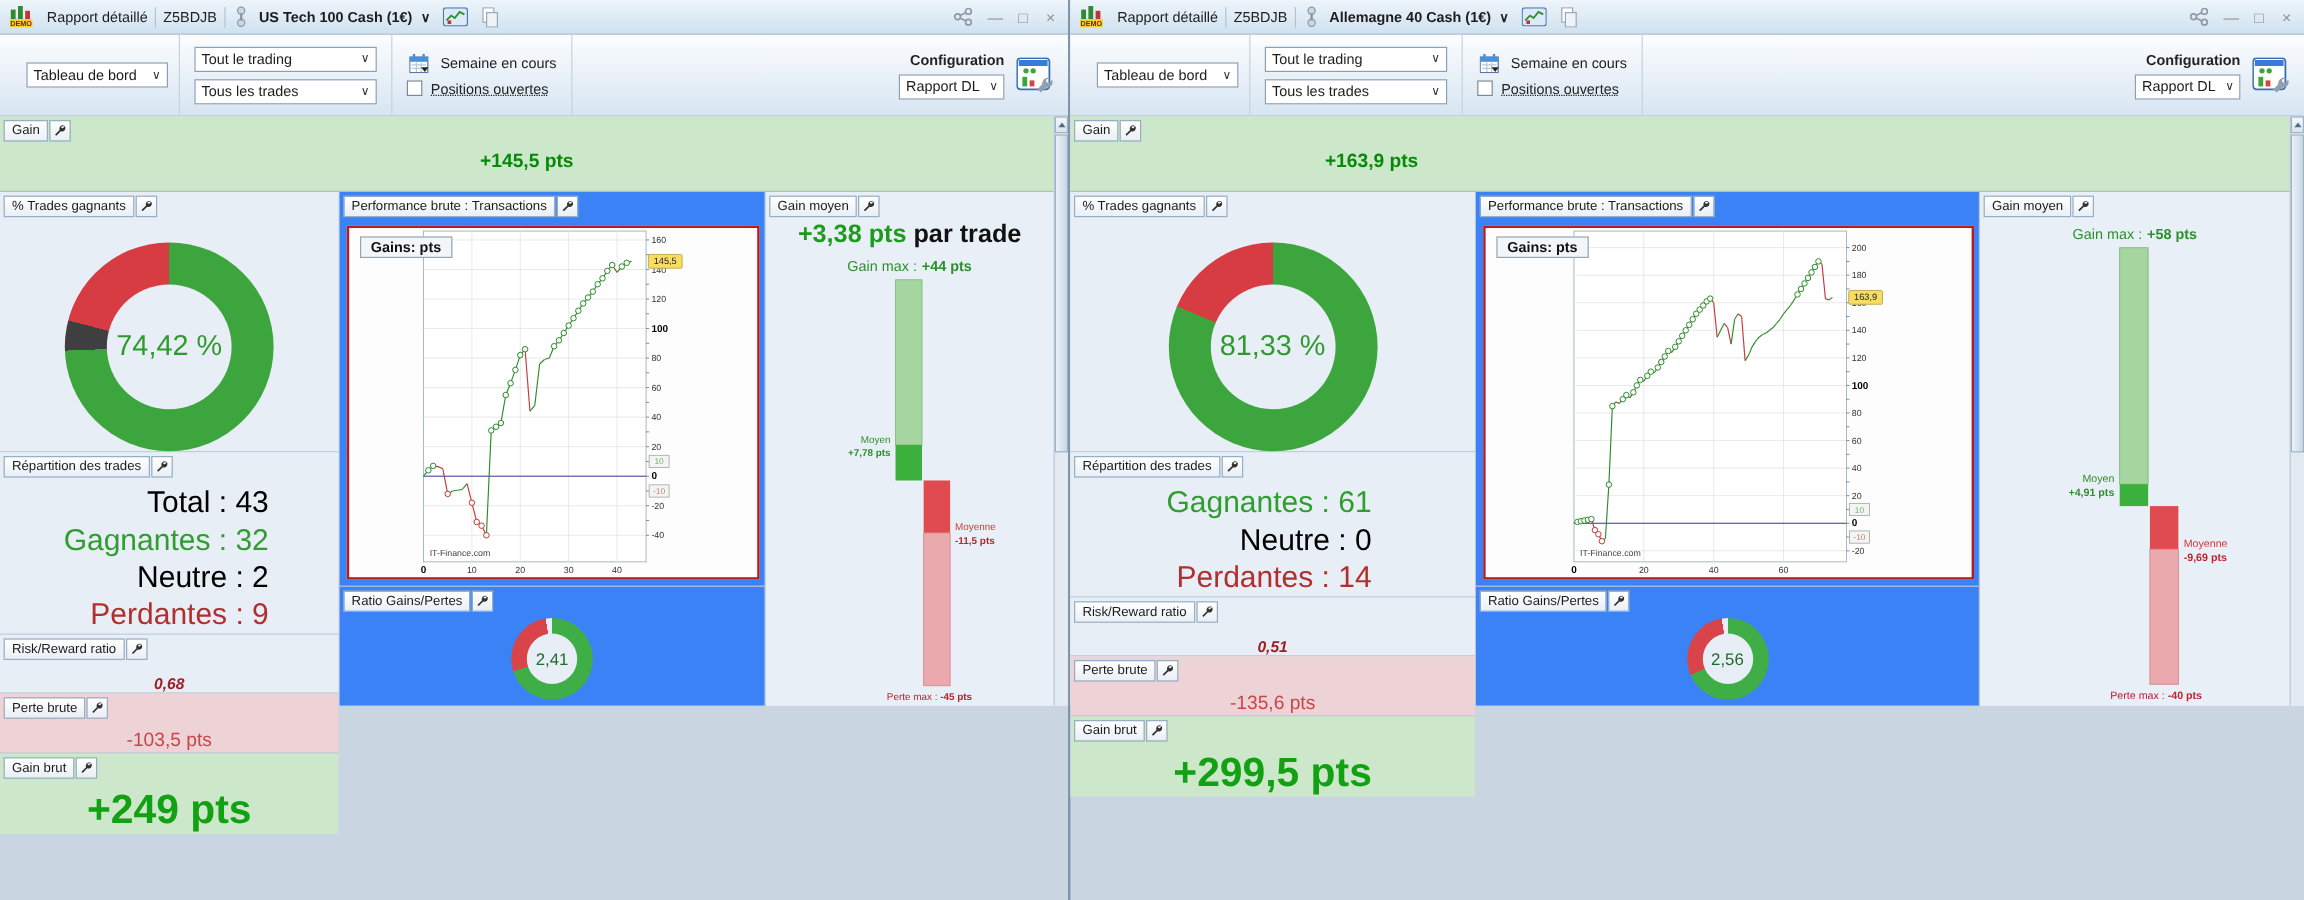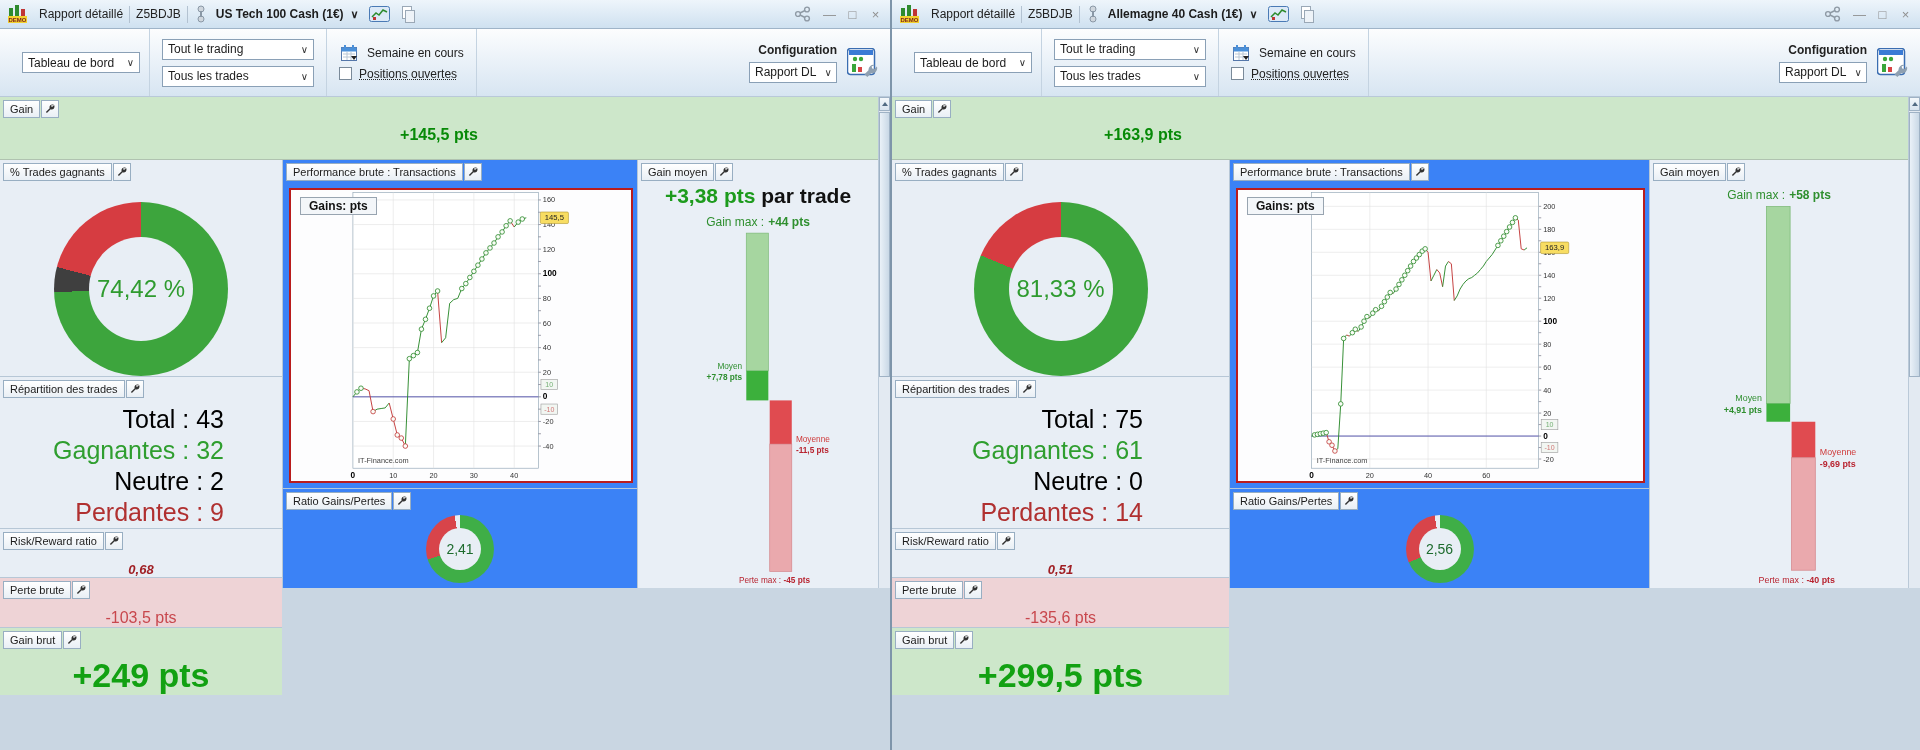--- a/index.html
+++ b/index.html
@@ -655,21 +655,20 @@
       <section class="panel p-repart">
         <div class="chip">
             <span class="lbl">Répartition des trades</span>
             <span class="tool">
               <svg width="10" height="10">
                 <path d="M8.9.9C7.7.2 6.2.4 5.3 1.3 4.5 2.1 4.3 3.3 4.7 4.3L.9 8.1 1.9 9.1 5.7 5.3C6.7 5.7 7.9 5.5 8.7 4.7 9.6 3.8 9.8 2.3 9.1 1.1L7.4 2.8 6.2 2.6 6 1.4Z" fill="#333"></path>
               </svg>
             </span>
           </div>
         <div class="repart-rows">
-          <div class="c-total">Total : 75</div>
           <div class="c-win">Gagnantes : 61</div>
           <div class="c-neutral">Neutre : 0</div>
           <div class="c-loss">Perdantes : 14</div>
         </div>
       </section>
       <section class="panel p-risk">
         <div class="chip">
             <span class="lbl">Risk/Reward ratio</span>
             <span class="tool">
               <svg width="10" height="10">

